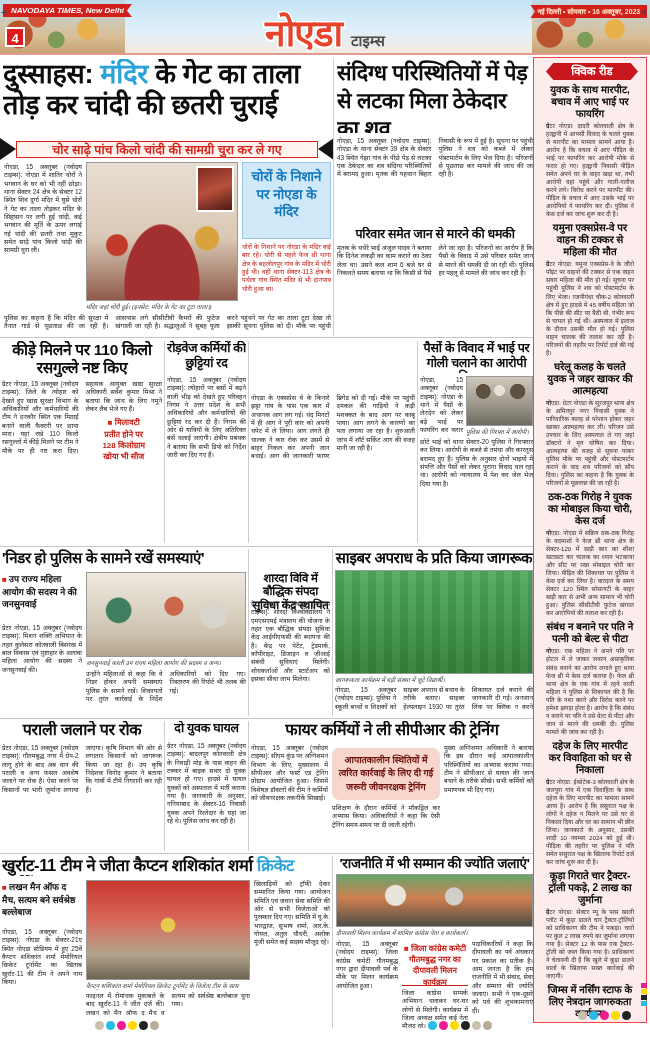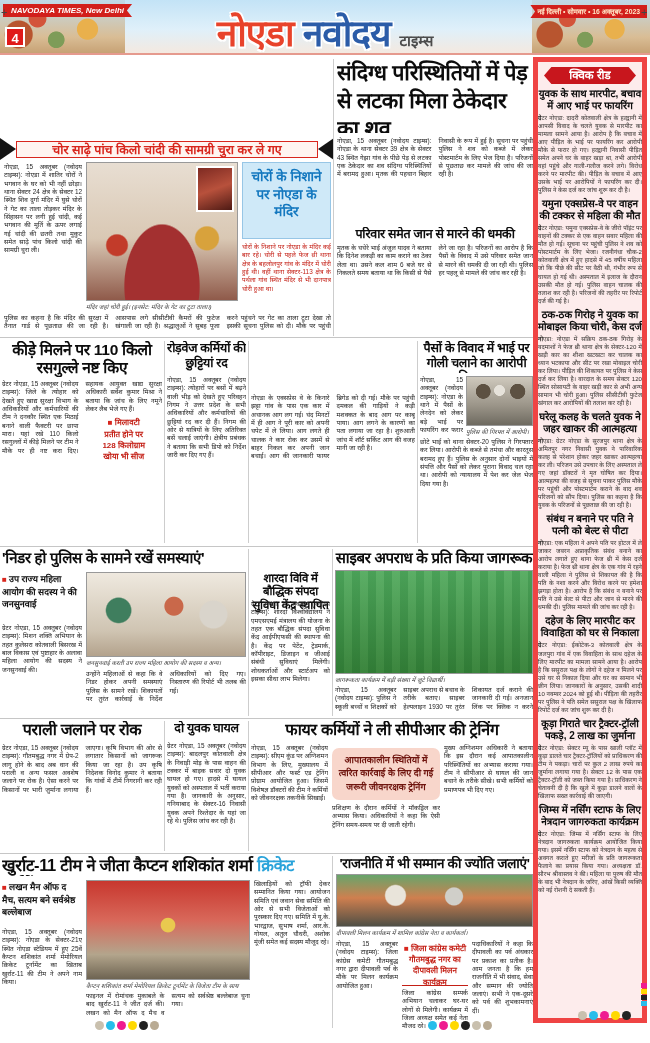--- a/index.html
+++ b/index.html
@@ -89,21 +89,21 @@
   .rednote{color:#c41f15;}
   .bullet-sub{font-size:9px;font-weight:800;line-height:1.35;color:#111;}
   .bullet-sub::before{content:"■ ";color:#d8261d;font-size:8px;}
   .inset-red{color:#c41f15;font-weight:800;font-size:8px;line-height:1.4;text-align:center;}
   .inset-red::before{content:"■ ";color:#d8261d;}
   #cpr-inset{background:#f8d6cb;border-radius:7px;color:#6f140e;font-weight:800;font-size:9.2px;
     line-height:1.45;text-align:center;box-sizing:border-box;padding:6px 5px;}
 
   
   #sidebar{left:533px;top:57px;width:114px;height:966px;background:#fdecec;
-    border:5px solid #ef4444;box-sizing:border-box;padding:3px 0;}
+    border:1px solid #ef4444;box-sizing:border-box;padding:3px 12px;}
   #qr-banner{width:92px;height:17px;margin:2px auto 4px auto;background:#c8161d;color:#fff;
     font-size:11.5px;font-weight:800;text-align:center;line-height:17px;
     clip-path:polygon(8% 0,92% 0,100% 50%,92% 100%,8% 100%,0 50%);}
   .qr-title{font-size:10px;font-weight:800;text-align:center;line-height:1.2;color:#0d0d0d;
     margin:4px 0 2px 0;}
   .qr-body{font-size:6.1px;line-height:1.32;text-align:justify;color:#33302e;}
   .qr-body::first-letter{font-weight:700;}
 
   
   .dots{display:flex;gap:2px;}
@@ -116,31 +116,33 @@
 </head>
 <body>
 
 <div id="page">
 
   <div id="hdr" class="abs">
     <div class="abs hdr-photo" style="left:0;width:125px;"></div>
     <div class="abs hdr-photo" style="right:0;width:118px;"></div>
     <div id="masthead" class="abs">
       <span id="mast-city">नोएडा</span>
-      <span id="mast-name">नवोदय</span>
       <span id="mast-suffix">टाइम्स</span>
     </div>
     <div id="ribbon-l" class="abs">NAVODAYA TIMES, New Delhi</div>
     <div id="pgnum" class="abs">4</div>
     <div id="ribbon-r" class="abs">नई दिल्ली • सोमवार • 16 अक्तूबर, 2023</div>
   </div>
   <div id="hdr-line" class="abs"></div>
   <div class="crop" style="left:1px;top:6px;">+</div>
   <div class="crop" style="left:641px;top:6px;">+</div>
 
+  <div class="abs hl clip" style="left:3px;top:59px;width:329px;height:80px;font-size:27px;">
+    <span>दुस्साहस: </span><span class="blue">मंदिर</span><span> के गेट का ताला तोड़ कर चांदी की छतरी चुराई</span>
+  </div>
   <div id="ban-arrow-l" class="ban-arrow"></div>
   <div id="ban-arrow-r" class="ban-arrow"></div>
   <div id="lead-banner" class="abs clip">चोर साढ़े पांच किलो चांदी की सामग्री चुरा कर ले गए</div>
   <div class="abs body-txt clip" style="left:4px;top:163px;width:78px;height:138px;">नोएडा, 15 अक्तूबर (नवोदय टाइम्स): नोएडा में शातिर चोरों ने भगवान के घर को भी नहीं छोड़ा। थाना सेक्टर 24 क्षेत्र के सेक्टर 12 स्थित शिव दुर्गा मंदिर में घुसे चोरों ने गेट का ताला तोड़कर मंदिर के सिंहासन पर लगी हुई चांदी, कई भगवान की मूर्ति के ऊपर लगाई गई चांदी की छतरी तथा मुकुट समेत साढ़े पांच किलो चांदी की सामग्री चुरा ली।</div>
   <div class="abs photo" style="left:86px;top:162px;width:152px;height:139px;" id="lead-photo">
     <div id="lead-inset"></div>
   </div>
   <div class="abs caption clip" style="left:86px;top:303px;width:152px;height:9px;">मंदिर जहां चोरी हुई। (इनसेट: मंदिर के गेट का टूटा ताला।)</div>
   <div id="bluebox" class="abs clip">चोरों के निशाने पर नोएडा के मंदिर</div>
   <div class="abs body-txt rednote clip" style="left:242px;top:243px;width:89px;height:68px;">चोरों के निशाने पर नोएडा के मंदिर कई बार रहे। चोरी से पहले फेज थ्री थाना क्षेत्र के बहलोलपुर गांव के मंदिर में चोरी हुई थी। वहीं थाना सेक्टर-113 क्षेत्र के पर्थला गांव स्थित मंदिर से भी दानपात्र चोरी हुआ था।</div>
@@ -236,26 +238,26 @@
     <div id="qr-banner">क्विक रीड</div>
     <div>
       <div class="qr-title">युवक के साथ मारपीट, बचाव में आए भाई पर फायरिंग</div>
       <div class="qr-body">ग्रेटर नोएडा: दादरी कोतवाली क्षेत्र के हल्द्वानी में आपसी विवाद के चलते युवक से मारपीट का मामला सामने आया है। आरोप है कि बचाव में आए पीड़ित के भाई पर फायरिंग कर आरोपी मौके से फरार हो गए। हल्द्वानी निवासी पीड़ित समेत अपने घर के बाहर खड़ा था, तभी आरोपी वहां पहुंचे और गाली-गलौज करने लगे। विरोध करने पर मारपीट की। पीड़ित के बचाव में आए उसके भाई पर आरोपियों ने फायरिंग कर दी। पुलिस ने केस दर्ज कर जांच शुरू कर दी है।</div>
     </div>
     <div>
       <div class="qr-title">यमुना एक्सप्रेस-वे पर वाहन की टक्कर से महिला की मौत</div>
       <div class="qr-body">ग्रेटर नोएडा: यमुना एक्सप्रेस-वे के जीरो पॉइंट पर वाहनों की टक्कर से एक वाहन सवार महिला की मौत हो गई। सूचना पर पहुंची पुलिस ने शव को पोस्टमार्टम के लिए भेजा। रजनीगंधा चौक-2 कोतवाली क्षेत्र में हुए हादसे में 45 वर्षीय महिला जो कि पीछे की सीट पर बैठी थी, गंभीर रूप से घायल हो गई थी। अस्पताल में इलाज के दौरान उसकी मौत हो गई। पुलिस वाहन चालक की तलाश कर रही है। परिजनों की तहरीर पर रिपोर्ट दर्ज की गई है।</div>
     </div>
     <div>
+      <div class="qr-title">घरेलू कलह के चलते युवक ने जहर खाकर की आत्महत्या</div>
+      <div class="qr-body">नोएडा: ग्रेटर नोएडा के सूरजपुर थाना क्षेत्र के अमितपुर नगर निवासी युवक ने पारिवारिक कलह से परेशान होकर जहर खाकर आत्महत्या कर ली। परिजन उसे उपचार के लिए अस्पताल ले गए जहां डॉक्टरों ने मृत घोषित कर दिया। आत्महत्या की वजह से सूचना पाकर पुलिस मौके पर पहुंची और पोस्टमार्टम कराने के बाद शव परिजनों को सौंप दिया। पुलिस का कहना है कि युवक के परिजनों से पूछताछ की जा रही है।</div>
+    </div>
+    <div>
       <div class="qr-title">ठक-ठक गिरोह ने युवक का मोबाइल किया चोरी, केस दर्ज</div>
       <div class="qr-body">नोएडा: नोएडा में सक्रिय ठक-ठक गिरोह के बदमाशों ने फेज थ्री थाना क्षेत्र के सेक्टर-120 में खड़ी कार का शीशा खटखटा कर चालक का ध्यान भटकाया और सीट पर रखा मोबाइल चोरी कर लिया। पीड़ित की शिकायत पर पुलिस ने केस दर्ज कर लिया है। वारदात के समय सेक्टर 120 स्थित सोसायटी के बाहर खड़ी कार से अभी अन्य सामान भी चोरी हुआ। पुलिस सीसीटीवी फुटेज खंगाल कर आरोपियों की तलाश कर रही है।</div>
-    </div>
-    <div>
-      <div class="qr-title">घरेलू कलह के चलते युवक ने जहर खाकर की आत्महत्या</div>
-      <div class="qr-body">नोएडा: ग्रेटर नोएडा के सूरजपुर थाना क्षेत्र के अमितपुर नगर निवासी युवक ने पारिवारिक कलह से परेशान होकर जहर खाकर आत्महत्या कर ली। परिजन उसे उपचार के लिए अस्पताल ले गए जहां डॉक्टरों ने मृत घोषित कर दिया। आत्महत्या की वजह से सूचना पाकर पुलिस मौके पर पहुंची और पोस्टमार्टम कराने के बाद शव परिजनों को सौंप दिया। पुलिस का कहना है कि युवक के परिजनों से पूछताछ की जा रही है।</div>
     </div>
     <div>
       <div class="qr-title">संबंध न बनाने पर पति ने पत्नी को बेल्ट से पीटा</div>
       <div class="qr-body">नोएडा: एक महिला ने अपने पति पर होटल में ले जाकर जबरन अप्राकृतिक संबंध बनाने का आरोप लगाते हुए थाना फेज थ्री में केस दर्ज कराया है। फेज थ्री थाना क्षेत्र के एक गांव में रहने वाली महिला ने पुलिस से शिकायत की है कि पति के नशा करने और विरोध करने पर हमेशा झगड़ा होता है। आरोप है कि संबंध न बनाने पर पति ने उसे बेल्ट से पीटा और जान से मारने की धमकी दी। पुलिस मामले की जांच कर रही है।</div>
     </div>
     <div>
       <div class="qr-title">दहेज के लिए मारपीट कर विवाहिता को घर से निकाला</div>
       <div class="qr-body">ग्रेटर नोएडा: ईकोटेक-3 कोतवाली क्षेत्र के जलपुरा गांव में एक विवाहिता के साथ दहेज के लिए मारपीट का मामला सामने आया है। आरोप है कि ससुराल पक्ष के लोगों ने दहेज न मिलने पर उसे घर से निकाल दिया और घर का सामान भी छीन लिया। जानकारों के अनुसार, उसकी शादी 10 नवम्बर 2024 को हुई थी। पीड़िता की तहरीर पर पुलिस ने पति समेत ससुराल पक्ष के खिलाफ रिपोर्ट दर्ज कर जांच शुरू कर दी है।</div>
     </div>
     <div>

